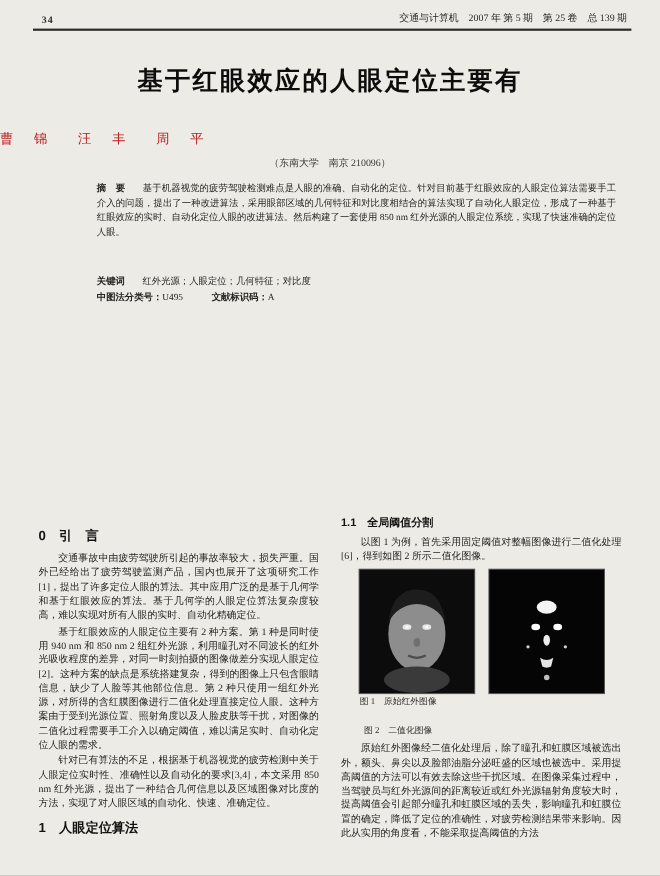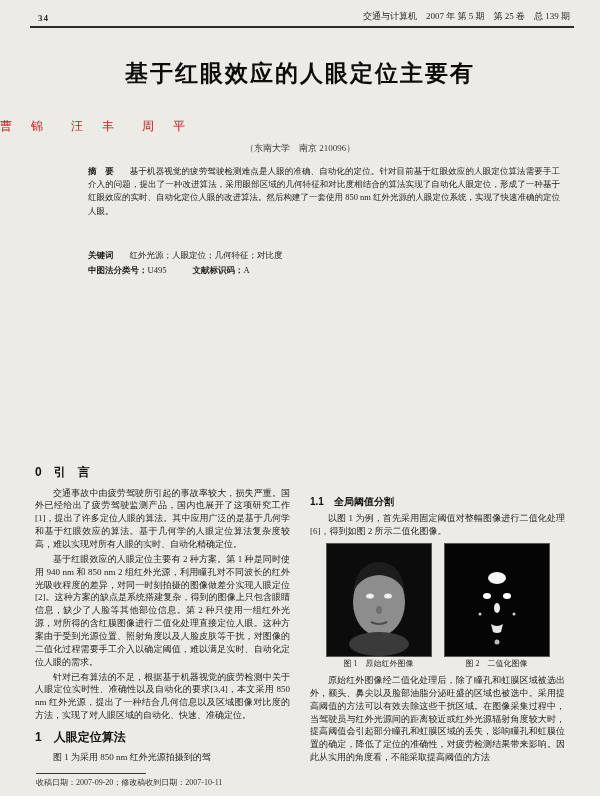--- a/index.html
+++ b/index.html
@@ -58,21 +58,21 @@
     font-size:12px;margin:7px 0 5px 0;font-weight:bold;color:#121210;
   }
   .col h3{
     font-family:"Liberation Sans","DejaVu Sans",sans-serif;
     font-size:10px;margin:5px 0 3px 0;font-weight:bold;color:#121210;
   }
   
   .figrow{display:flex;gap:14px;justify-content:center;margin:6px 0 2px 0;}
   .figbox{width:104px;height:112px;background:#0a0a0a;box-shadow:0 0 0 1px #555;}
   .figbox svg{display:block;width:100%;height:100%;}
-  .caprow{display:flex;gap:14px;justify-content:center;margin:2px 0 5px 0;}
+  .caprow{display:flex;gap:14px;justify-content:center;margin:2px 0 5px 0;flex-direction:column;}
   .cap{width:104px;text-align:center;font-size:8px;color:#2a2926;}
   
   .footnote{position:absolute;left:36px;bottom:8px;width:260px;font-size:8px;color:#33322e;}
   .footnote .rule{width:110px;height:1px;background:#3a3935;margin-bottom:3px;}
 </style>
 </head>
 <body>
 
 <div class="page">
 
@@ -99,21 +99,20 @@
   </div>
 
   <div class="cols">
 
     <div class="col">
       <h2>0　引　言</h2>
       <p>交通事故中由疲劳驾驶所引起的事故率较大，损失严重。国外已经给出了疲劳驾驶监测产品，国内也展开了这项研究工作[1]，提出了许多定位人眼的算法。其中应用广泛的是基于几何学和基于红眼效应的算法。基于几何学的人眼定位算法复杂度较高，难以实现对所有人眼的实时、自动化精确定位。</p>
       <p>基于红眼效应的人眼定位主要有 2 种方案。第 1 种是同时使用 940 nm 和 850 nm 2 组红外光源，利用瞳孔对不同波长的红外光吸收程度的差异，对同一时刻拍摄的图像做差分实现人眼定位[2]。这种方案的缺点是系统搭建复杂，得到的图像上只包含眼睛信息，缺少了人脸等其他部位信息。第 2 种只使用一组红外光源，对所得的含红膜图像进行二值化处理直接定位人眼。这种方案由于受到光源位置、照射角度以及人脸皮肤等干扰，对图像的二值化过程需要手工介入以确定阈值，难以满足实时、自动化定位人眼的需求。</p>
       <p>针对已有算法的不足，根据基于机器视觉的疲劳检测中关于人眼定位实时性、准确性以及自动化的要求[3,4]，本文采用 850 nm 红外光源，提出了一种结合几何信息以及区域图像对比度的方法，实现了对人眼区域的自动化、快速、准确定位。</p>
       <h2>1　人眼定位算法</h2>
-      <p>图 1 为采用 850 nm 红外光源拍摄到的驾</p>
     </div>
 
     <div class="col">
       <h3>1.1　全局阈值分割</h3>
       <p>以图 1 为例，首先采用固定阈值对整幅图像进行二值化处理[6]，得到如图 2 所示二值化图像。</p>
 
       <div class="figrow">
         <div class="figbox">
           <svg viewBox="0 0 104 112" xmlns="http://www.w3.org/2000/svg">
             <rect width="104" height="112" fill="#0c0c0c"></rect>
@@ -145,18 +144,14 @@
       <div class="caprow">
         <div class="cap">图 1　原始红外图像</div>
         <div class="cap">图 2　二值化图像</div>
       </div>
 
       <p>原始红外图像经二值化处理后，除了瞳孔和虹膜区域被选出外，额头、鼻尖以及脸部油脂分泌旺盛的区域也被选中。采用提高阈值的方法可以有效去除这些干扰区域。在图像采集过程中，当驾驶员与红外光源间的距离较近或红外光源辐射角度较大时，提高阈值会引起部分瞳孔和虹膜区域的丢失，影响瞳孔和虹膜位置的确定，降低了定位的准确性，对疲劳检测结果带来影响。因此从实用的角度看，不能采取提高阈值的方法</p>
     </div>
 
   </div>
 
-  <div class="footnote">
-    <div class="rule"></div>
-    <span>收稿日期：2007-09-20；修改稿收到日期：2007-10-11</span>
-  </div>
 
 </div>
 
 </body></html>

